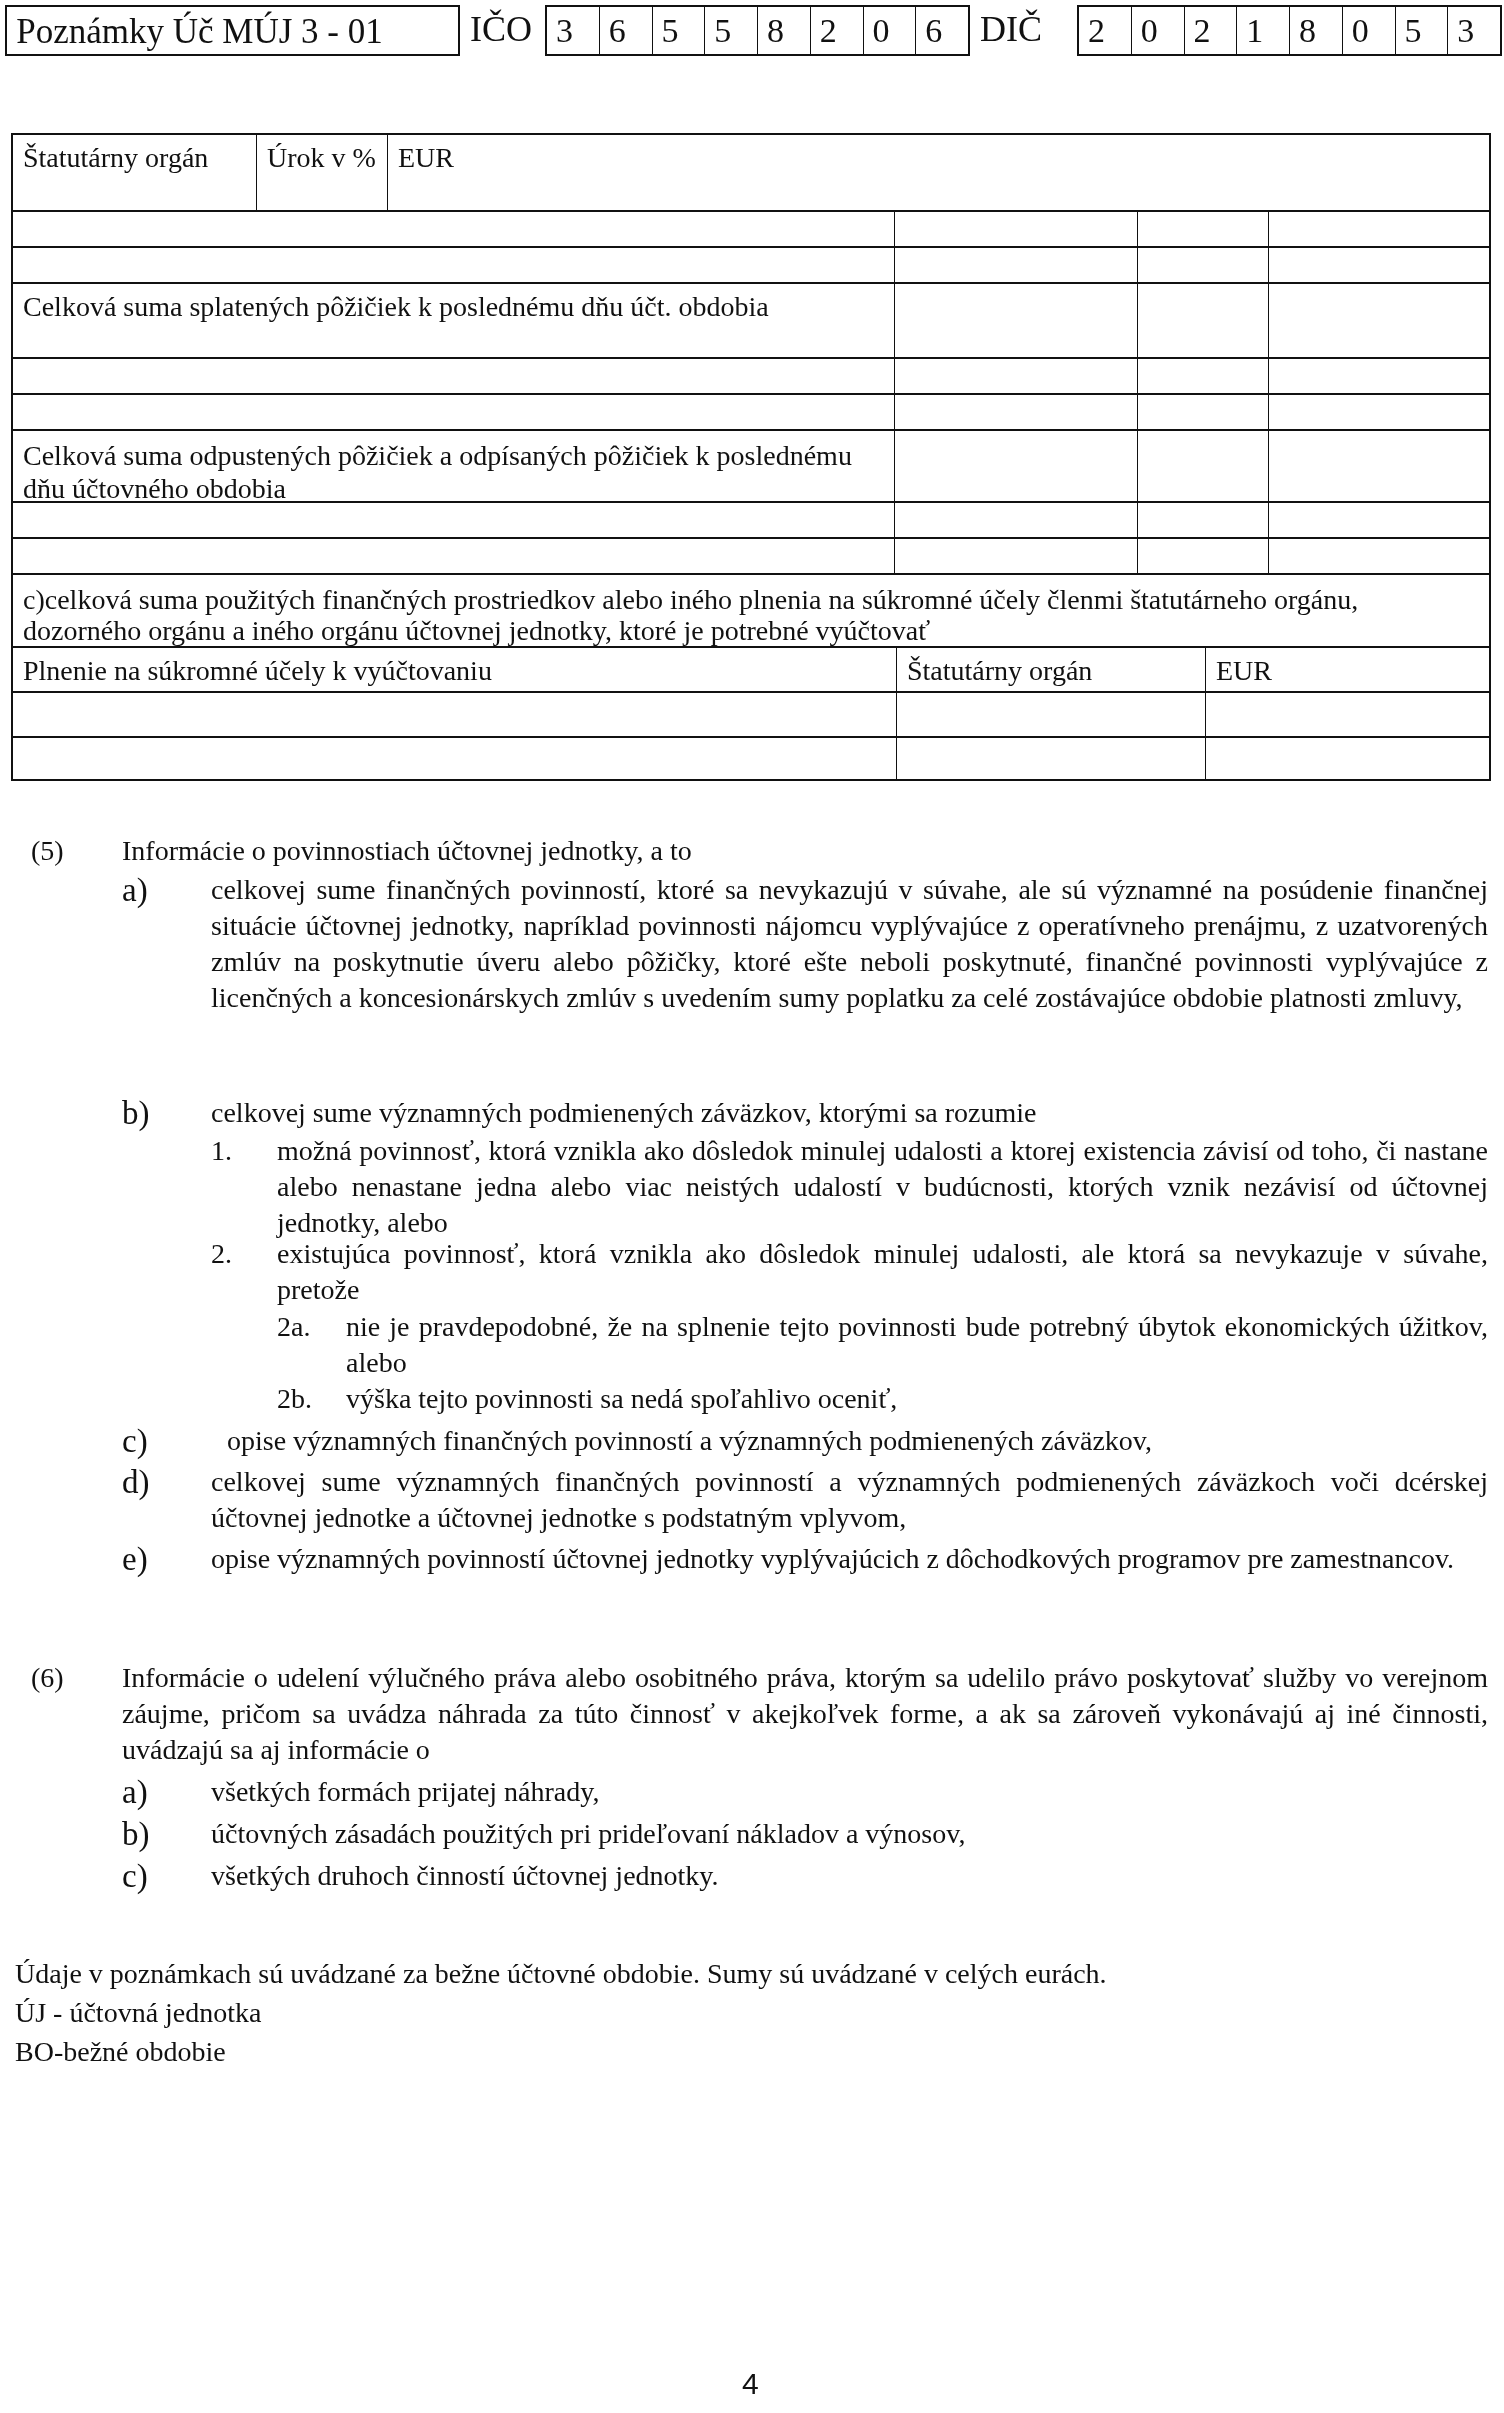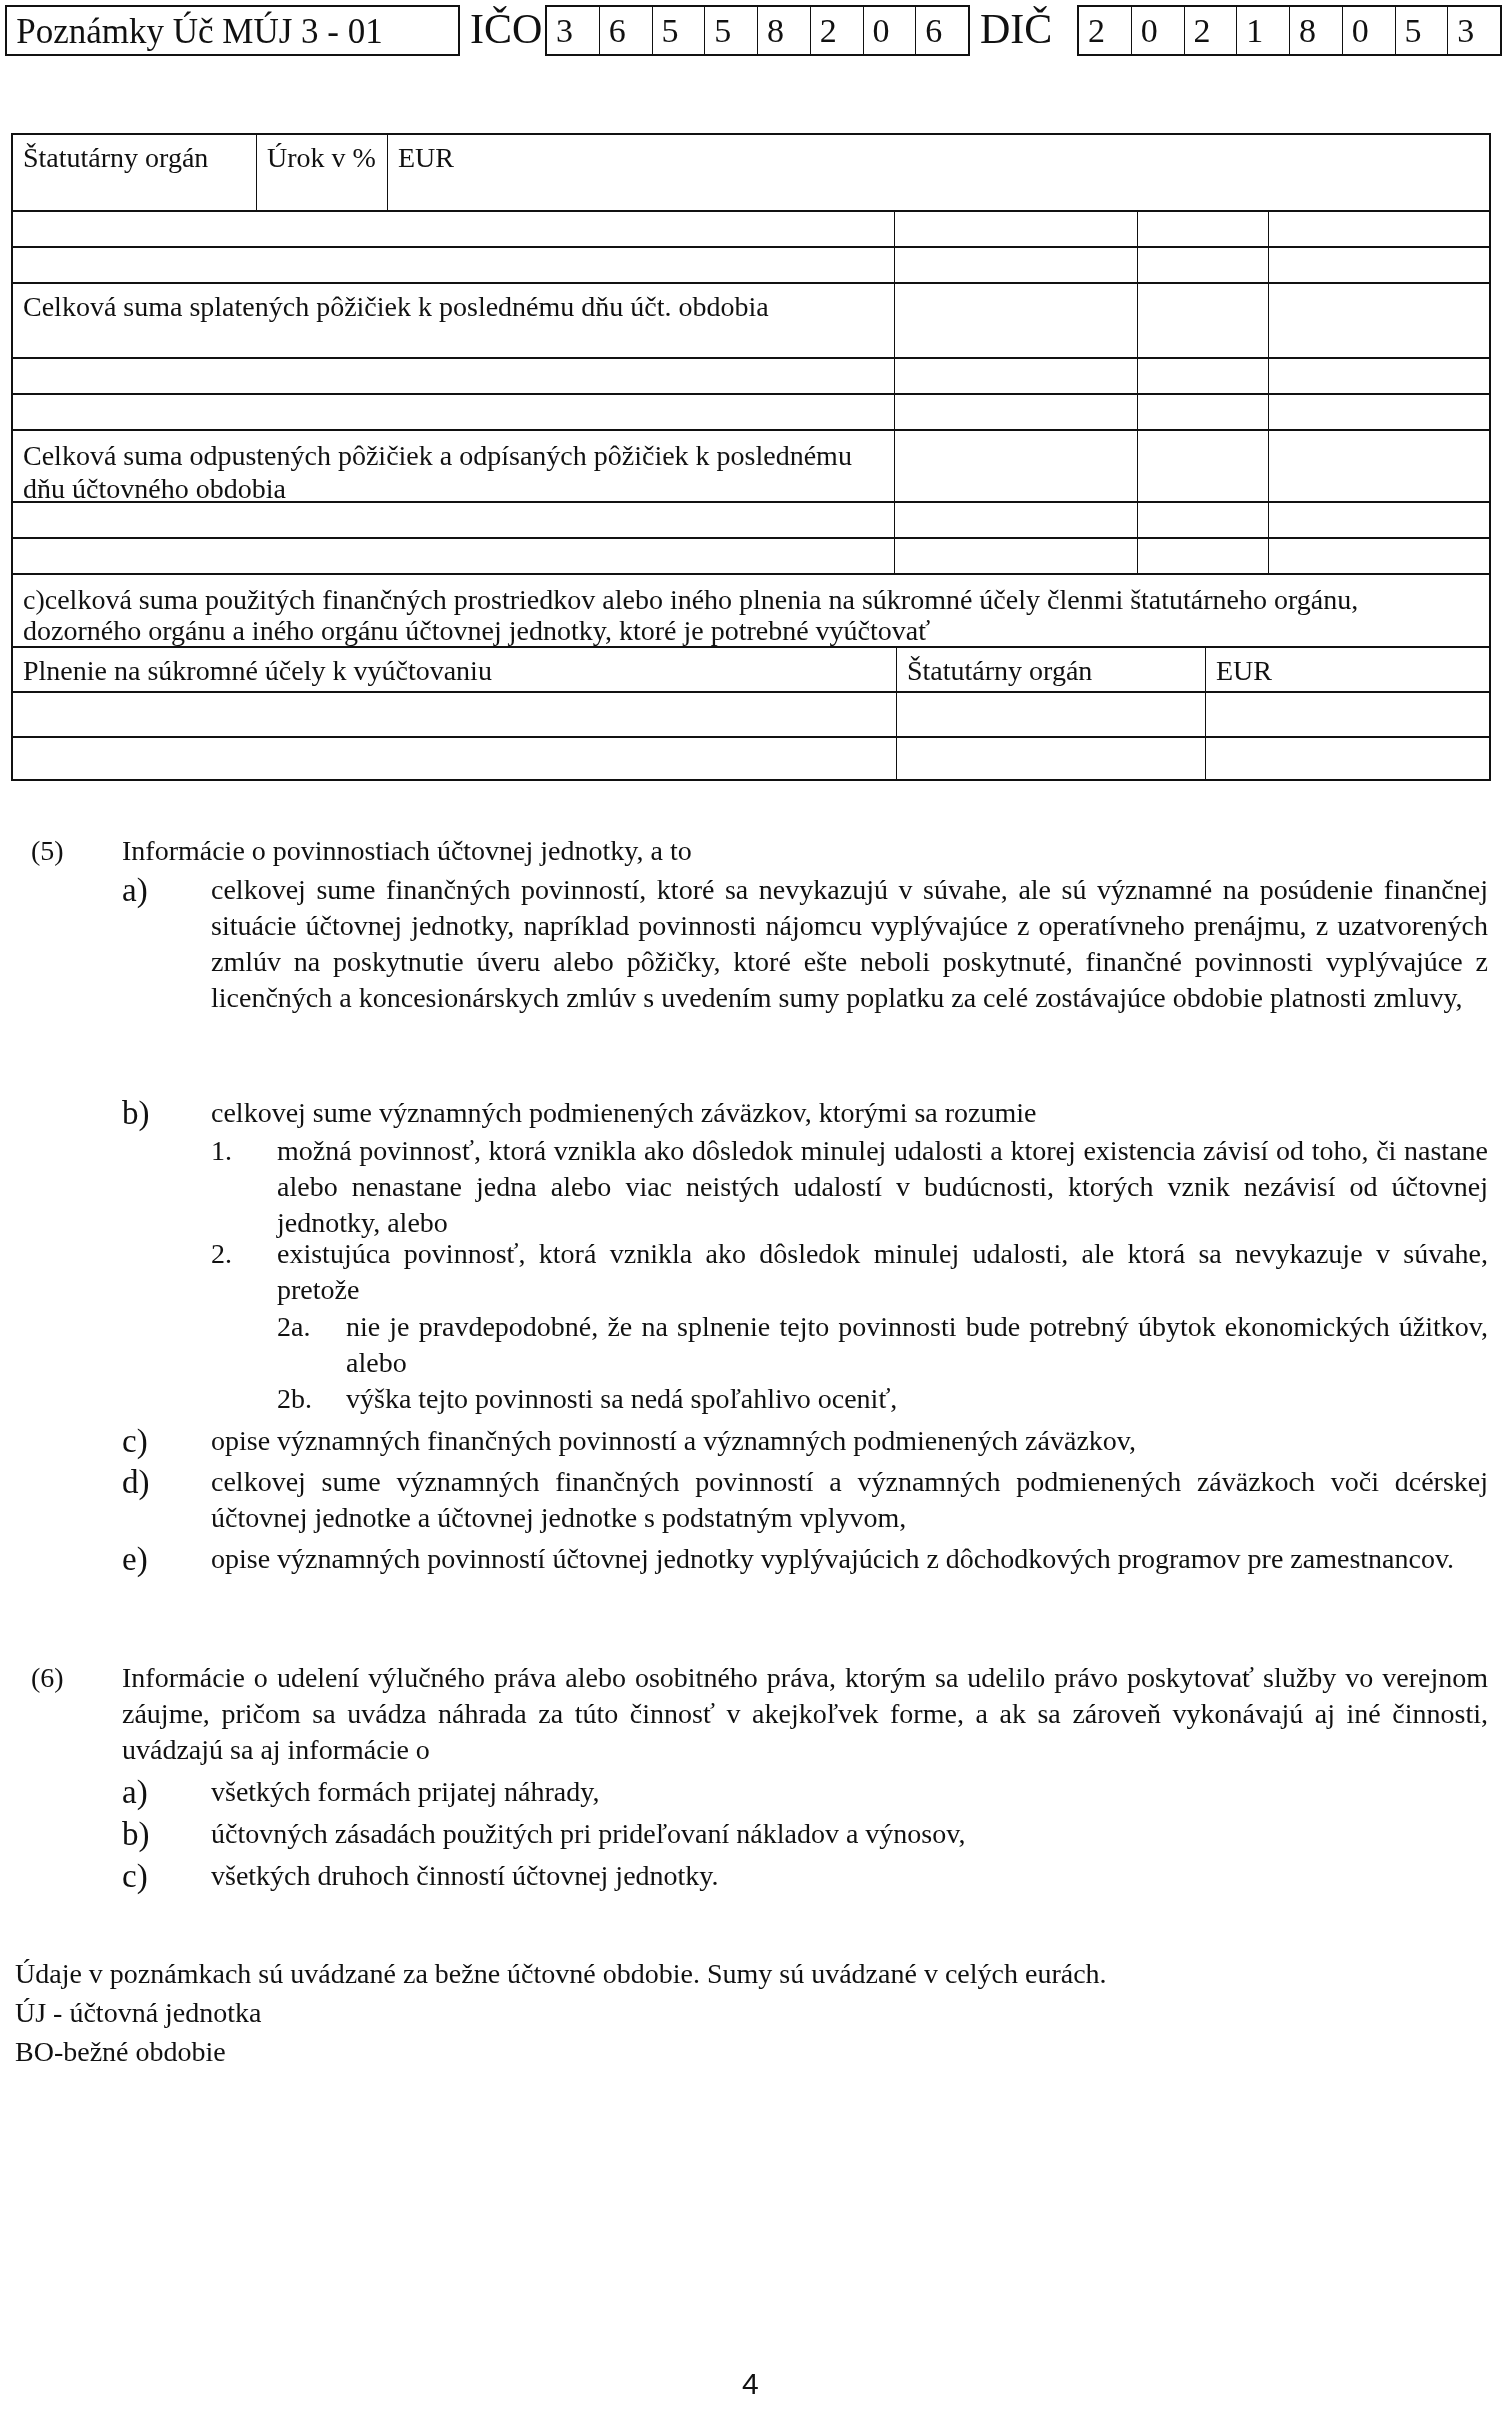--- a/index.html
+++ b/index.html
@@ -6,21 +6,21 @@
   body {
     width: 1505px; height: 2413px; position: relative; overflow: hidden;
     font-family: "Liberation Serif", "DejaVu Serif", serif; color: #111;
   }
   .abs { position: absolute; }
   .title-box {
     left: 5.2px; top: 4.5px; width: 455px; height: 51px;
     border: 2.2px solid #111; box-sizing: border-box;
     font-size: 35px; line-height: 49px; padding-left: 9px; white-space: nowrap;
   }
-  .id-label { font-size: 42px; line-height: 49px; top: 4.5px; white-space: nowrap; }
+  .id-label { font-size: 36px; line-height: 49px; top: 4.5px; white-space: nowrap; }
   .digits { display: flex; top: 4.5px; height: 51px; border: 2.2px solid #111; box-sizing: border-box; }
   .digit {
     flex: 1 1 0; border-right: 1.5px solid #111; font-size: 34px; line-height: 48px;
     padding-left: 9px; box-sizing: border-box;
   }
   .digit:last-child { border-right: none; }
 
   .grid-table { left: 10.5px; top: 133px; width: 1480px; border: 2.2px solid #111; box-sizing: border-box; }
   .trow { display: flex; border-top: 2.2px solid #111; box-sizing: border-box; }
   .trow.first { border-top: none; }
@@ -161,21 +161,21 @@
   <div class="abs" style="left:211px; top:1236px;">2.</div>
   <div class="text justify-first" style="left:277px; top:1236px; width:1211px;">existujúca povinnosť, ktorá vznikla ako dôsledok minulej udalosti, ale ktorá sa nevykazuje v súvahe, pretože</div>
 
   <div class="abs" style="left:277px; top:1309px;">2a.</div>
   <div class="text justify-first" style="left:346px; top:1309px; width:1142px;">nie je pravdepodobné, že na splnenie tejto povinnosti bude potrebný úbytok ekonomických úžitkov, alebo</div>
 
   <div class="abs" style="left:277px; top:1381px;">2b.</div>
   <div class="abs" style="left:346px; top:1381px; white-space:nowrap;">výška tejto povinnosti sa nedá spoľahlivo oceniť,</div>
 
   <div class="abs" style="left:122px; top:1423px; font-size:33px;">c)</div>
-  <div class="abs" style="left:211px; top:1423px; white-space:nowrap;">opise významných finančných povinností a významných podmienených záväzkov,</div>
+  <div class="abs" style="left:227px; top:1423px; white-space:nowrap;">opise významných finančných povinností a významných podmienených záväzkov,</div>
 
   <div class="abs" style="left:122px; top:1464px; font-size:33px;">d)</div>
   <div class="text justify-first" style="left:211px; top:1464px; width:1277px;">celkovej sume významných finančných povinností a významných podmienených záväzkoch voči dcérskej účtovnej jednotke a účtovnej jednotke s podstatným vplyvom,</div>
 
   <div class="abs" style="left:122px; top:1541px; font-size:33px;">e)</div>
   <div class="text justify-first" style="left:211px; top:1541px; width:1277px;">opise významných povinností účtovnej jednotky vyplývajúcich z dôchodkových programov pre zamestnancov.</div>
 </div>
 
 <div class="para">
   <div class="abs" style="left:31px; top:1660px;">(6)</div>

